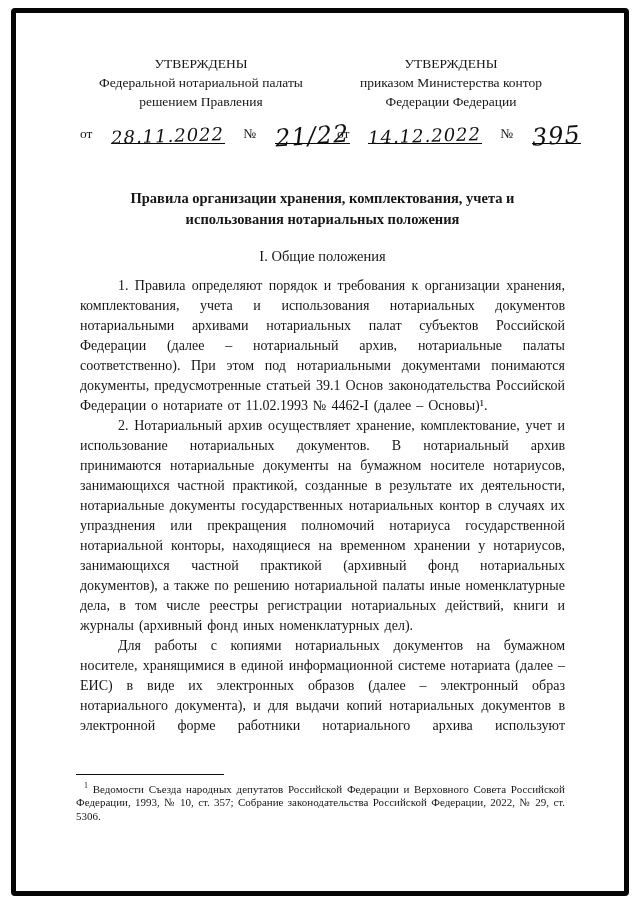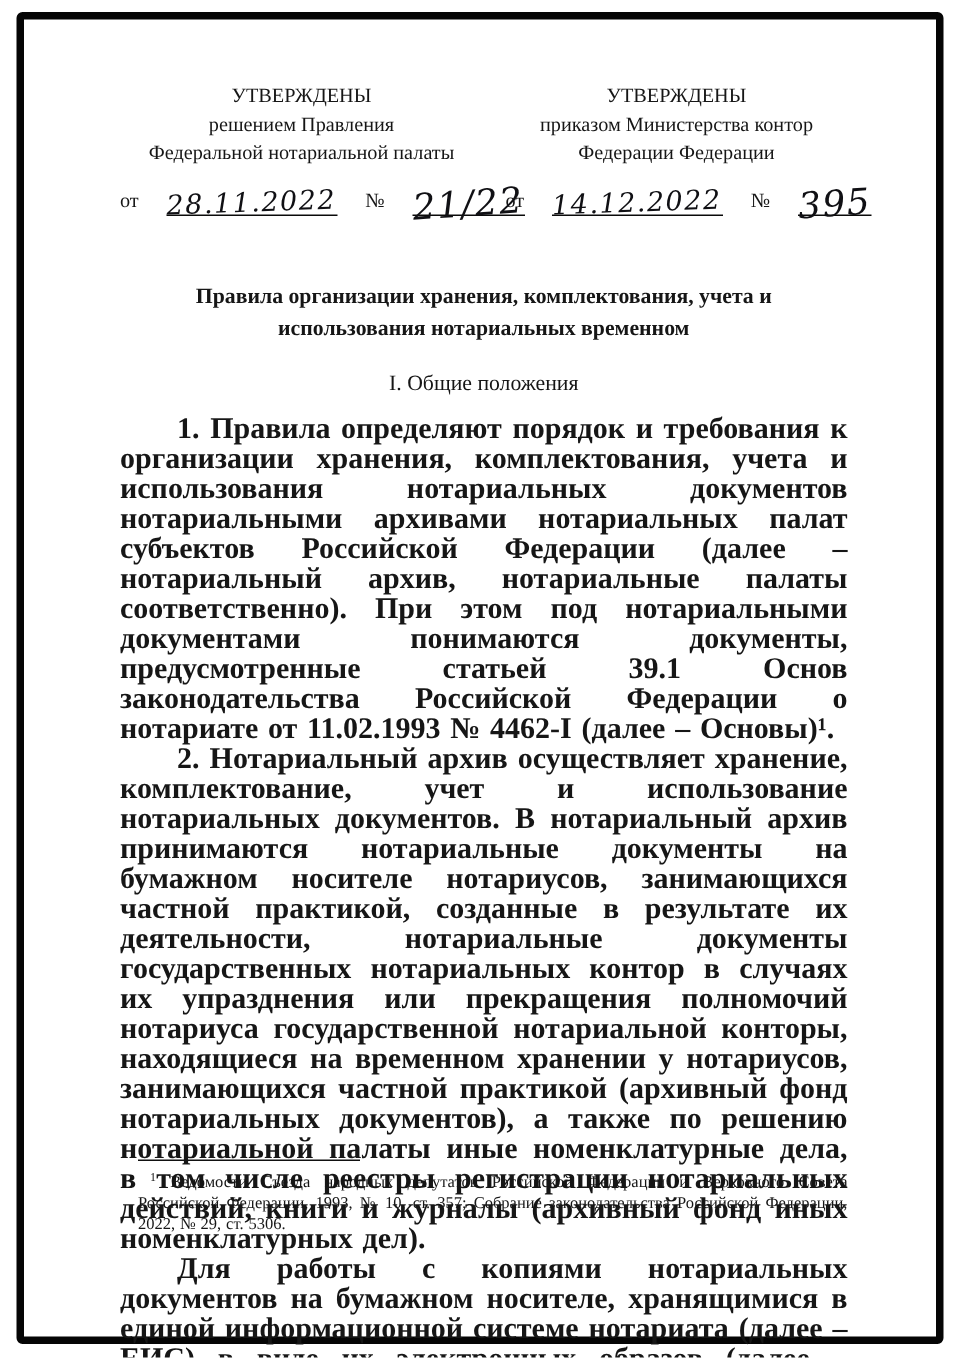--- a/index.html
+++ b/index.html
@@ -76,33 +76,32 @@
     margin-top: 16px;
     text-align: center;
     font-weight: normal;
     font-size: 14.5px;
     line-height: 21px;
   }
 
   
   .body-text { margin-top: 9px; }
   .para {
-    font-size: 20px;
+    font-size: 14px;
     line-height: 20px;
     text-align: justify;
     text-indent: 38px;
     word-spacing: 1.5px;
-    font-weight: bold;
   }
   .para.justify-last { text-align-last: justify; }
 
   
   .footnote {
     position: absolute;
-    left: 92px; right: 75px; bottom: 82px;
+    left: 76px; right: 75px; bottom: 82px;
   }
   .footnote-rule {
     width: 148px;
     border-top: 1.5px solid #111;
     margin-bottom: 4px;
   }
   .footnote-text {
     font-size: 11px;
     line-height: 13.5px;
     text-align: justify;
@@ -115,22 +114,22 @@
 <body>
 
 <div class="page-frame"></div>
 
 <div class="content">
 
   <div class="approvals">
 
     <div class="approval left">
       <div>УТВЕРЖДЕНЫ</div>
+      <div>Федеральной нотариальной палаты</div>
       <div>решением Правления</div>
-      <div>Федеральной нотариальной палаты</div>
       <div class="date-row">
         <span class="lbl">от</span>
         <span class="hw-slot slot-date">
             <span class="handwritten hw-date">28.11.2022</span>
           </span>
         <span class="lbl">№</span>
         <span class="hw-slot slot-num">
             <span class="handwritten hw-num">21/22</span>
           </span>
       </div>
@@ -147,21 +146,21 @@
           </span>
         <span class="lbl">№</span>
         <span class="hw-slot slot-num">
             <span class="handwritten hw-num">395</span>
           </span>
       </div>
     </div>
 
   </div>
 
-  <div class="doc-title">Правила организации хранения, комплектования, учета и использования нотариальных временном</div>
+  <div class="doc-title">Правила организации хранения, комплектования, учета и использования нотариальных положения</div>
 
   <div class="section-heading">I. Общие положения</div>
 
   <div class="body-text">
     <p class="para">1. Правила определяют порядок и требования к организации хранения, комплектования, учета и использования нотариальных документов нотариальными архивами нотариальных палат субъектов Российской Федерации (далее – нотариальный архив, нотариальные палаты соответственно). При этом под нотариальными документами понимаются документы, предусмотренные статьей 39.1 Основ законодательства Российской Федерации о нотариате от 11.02.1993 № 4462-I (далее – Основы)¹.</p>
     <p class="para">2. Нотариальный архив осуществляет хранение, комплектование, учет и использование нотариальных документов. В нотариальный архив принимаются нотариальные документы на бумажном носителе нотариусов, занимающихся частной практикой, созданные в результате их деятельности, нотариальные документы государственных нотариальных контор в случаях их упразднения или прекращения полномочий нотариуса государственной нотариальной конторы, находящиеся на временном хранении у нотариусов, занимающихся частной практикой (архивный фонд нотариальных документов), а также по решению нотариальной палаты иные номенклатурные дела, в том числе реестры регистрации нотариальных действий, книги и журналы (архивный фонд иных номенклатурных дел).</p>
     <p class="para justify-last">Для работы с копиями нотариальных документов на бумажном носителе, хранящимися в единой информационной системе нотариата (далее – ЕИС) в виде их электронных образов (далее – электронный образ нотариального документа), и для выдачи копий нотариальных документов в электронной форме работники нотариального архива используют</p>
   </div>
 
 </div>

